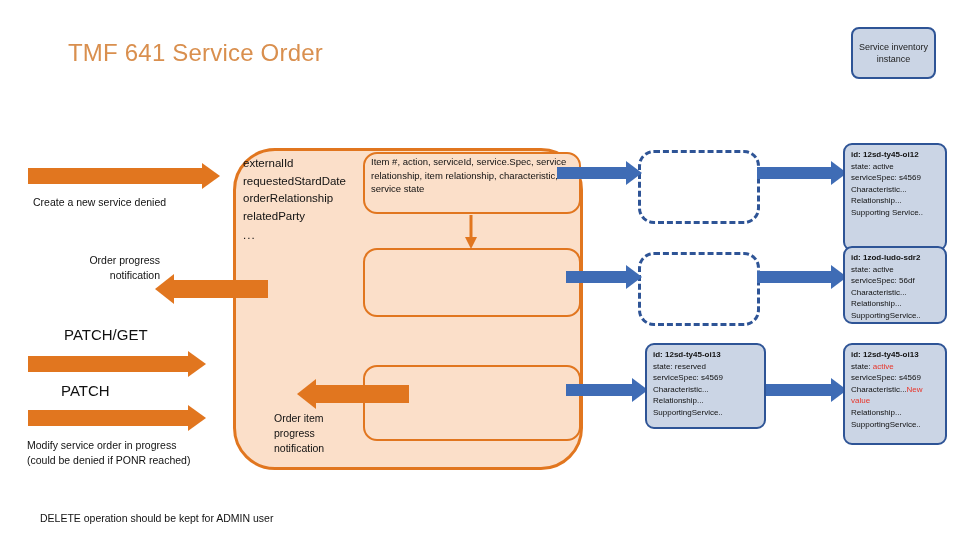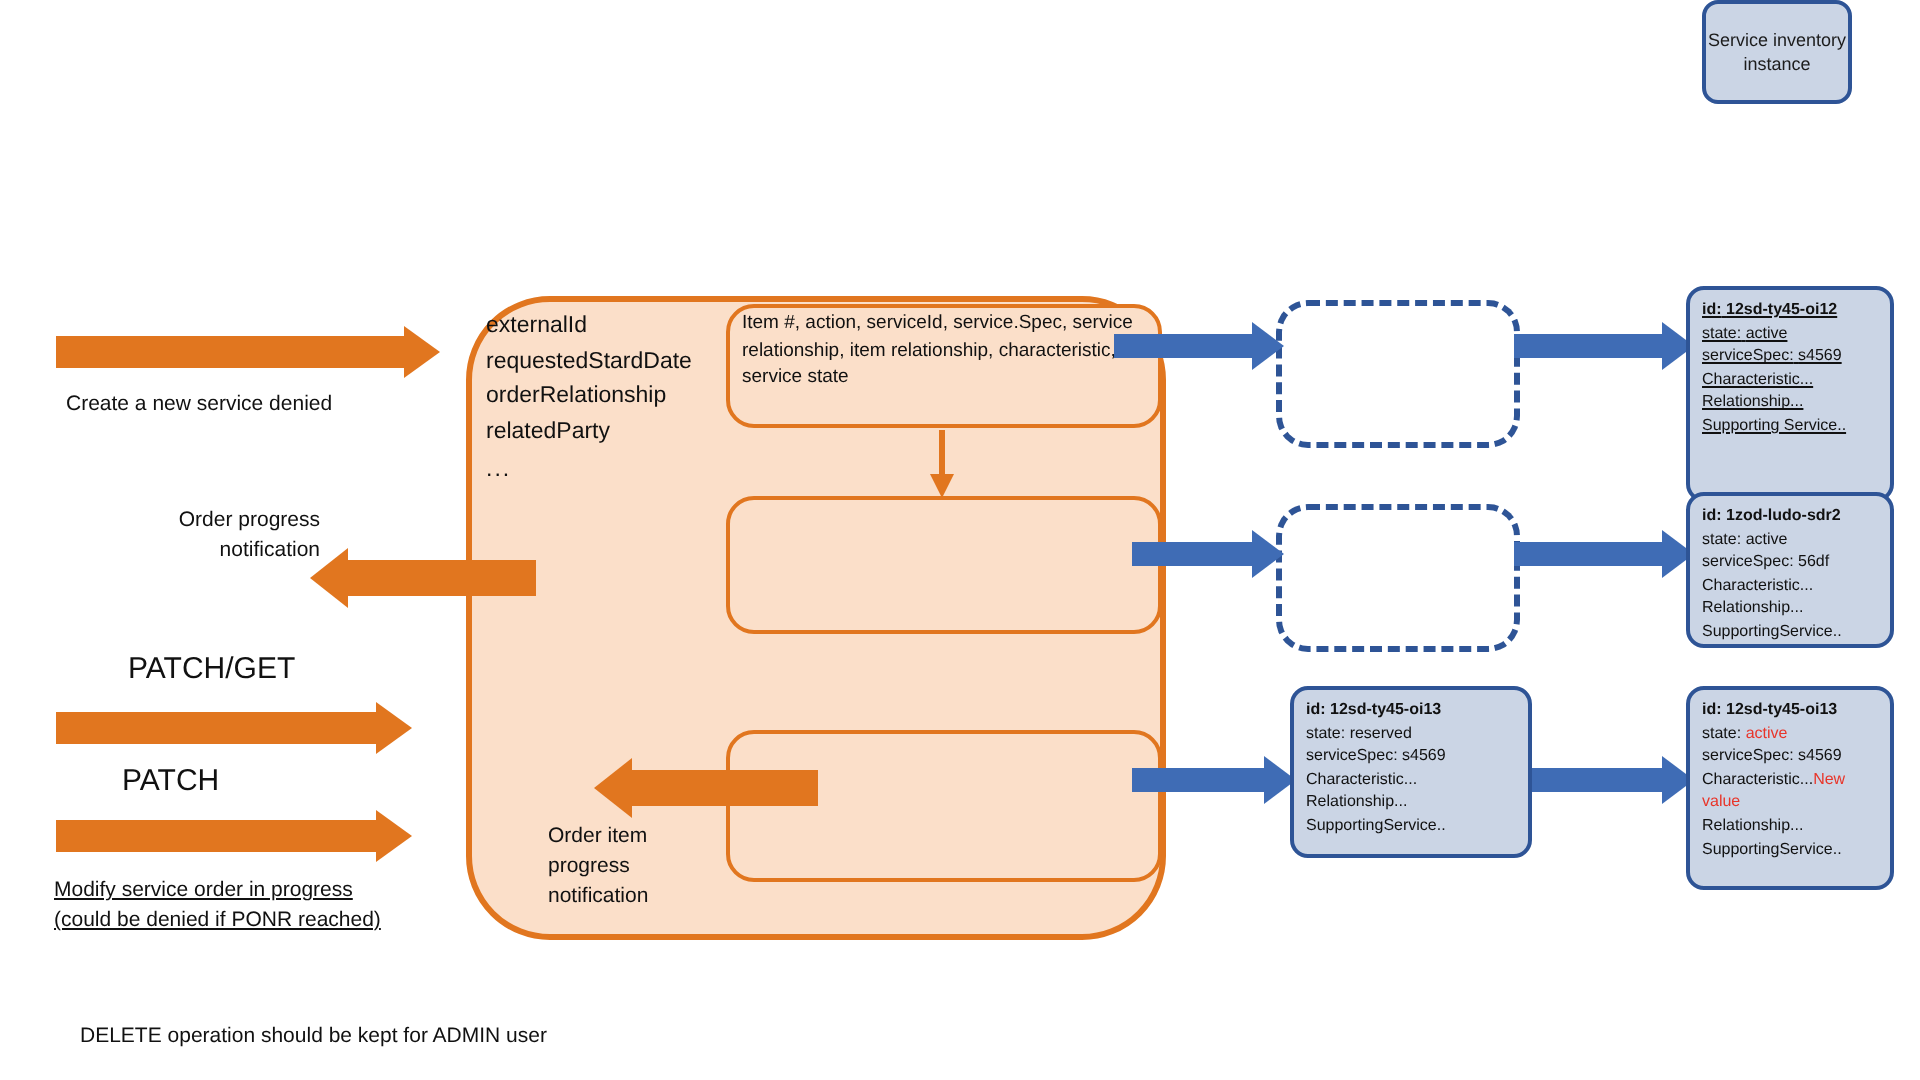--- a/index.html
+++ b/index.html
@@ -47,22 +47,22 @@
   #legend-service-order {
     left: 755px;
     top: 17px;
     width: 85px;
     height: 44px;
     background: #FBDFC9;
     border: 2.5px solid #E1761F;
   }
   #legend-service-inventory {
     left: 851px;
-    top: 0;
-    width: 75px;
+    top: 27px;
+    width: 85px;
     height: 52px;
     background: #CBD5E5;
     border: 2.5px solid #2E5496;
   }
 
   
   #service-order-container {
     position: absolute;
     left: 233px;
     top: 148px;
@@ -190,21 +190,21 @@
   #label-findget  { left: 64px;  top: 326px; }
   #label-patch    { left: 61px;  top: 382px; }
 
   .desc-text {
     position: absolute;
     font-size: 10.5px;
     line-height: 15px;
     color: #111;
   }
   #desc-create     { left: 33px;  top: 195px; white-space: nowrap; }
-  #desc-modify     { left: 27px;  top: 438px; width: 178px; text-decoration: underline; }
+  #desc-modify     { left: 27px;  top: 438px; width: 178px; }
   #desc-delete     { left: 40px;  top: 511px; white-space: nowrap; }
 
   .notif-label {
     position: absolute;
     font-size: 10.5px;
     line-height: 15px;
     color: #111;
     text-align: right;
   }
   #label-order-progress {
@@ -238,21 +238,21 @@
     border: 2.5px solid #2E5496;
     border-radius: 9px;
     padding: 4px 5px 3px 6px;
     font-size: 8px;
     line-height: 11.6px;
     color: #111;
   }
   .inv-box .k { font-weight: bold; }
   .inv-box .hl { color: #E8352A; }
 
-  #inv-box-1 { left: 843px; top: 143px; width: 104px; height: 108px; text-decoration: underline; }
+  #inv-box-1 { left: 843px; top: 143px; width: 104px; height: 108px; }
   #inv-box-2 { left: 843px; top: 246px; width: 104px; height: 78px; }
   #inv-box-3 { left: 645px; top: 343px; width: 121px; height: 86px; }
   #inv-box-4 { left: 843px; top: 343px; width: 104px; height: 102px; }
 
   
   .blue-arrow {
     position: absolute;
     height: 24px;
   }
   .blue-arrow .shaft {
@@ -302,20 +302,21 @@
     top: 227px;
     width: 20px;
     height: 22px;
   }
 </style>
 </head>
 <body>
 
 <div id="stage">
 
+  <div id="page-title">TMF 641 Service Order</div>
 
   <div class="legend-box" id="legend-service-inventory">
     <span>Service inventory instance</span>
   </div>
 
   <div id="service-order-container"></div>
 
   <div id="order-attributes">
     <span>externalId</span><br>
     <span>requestedStardDate</span><br>

